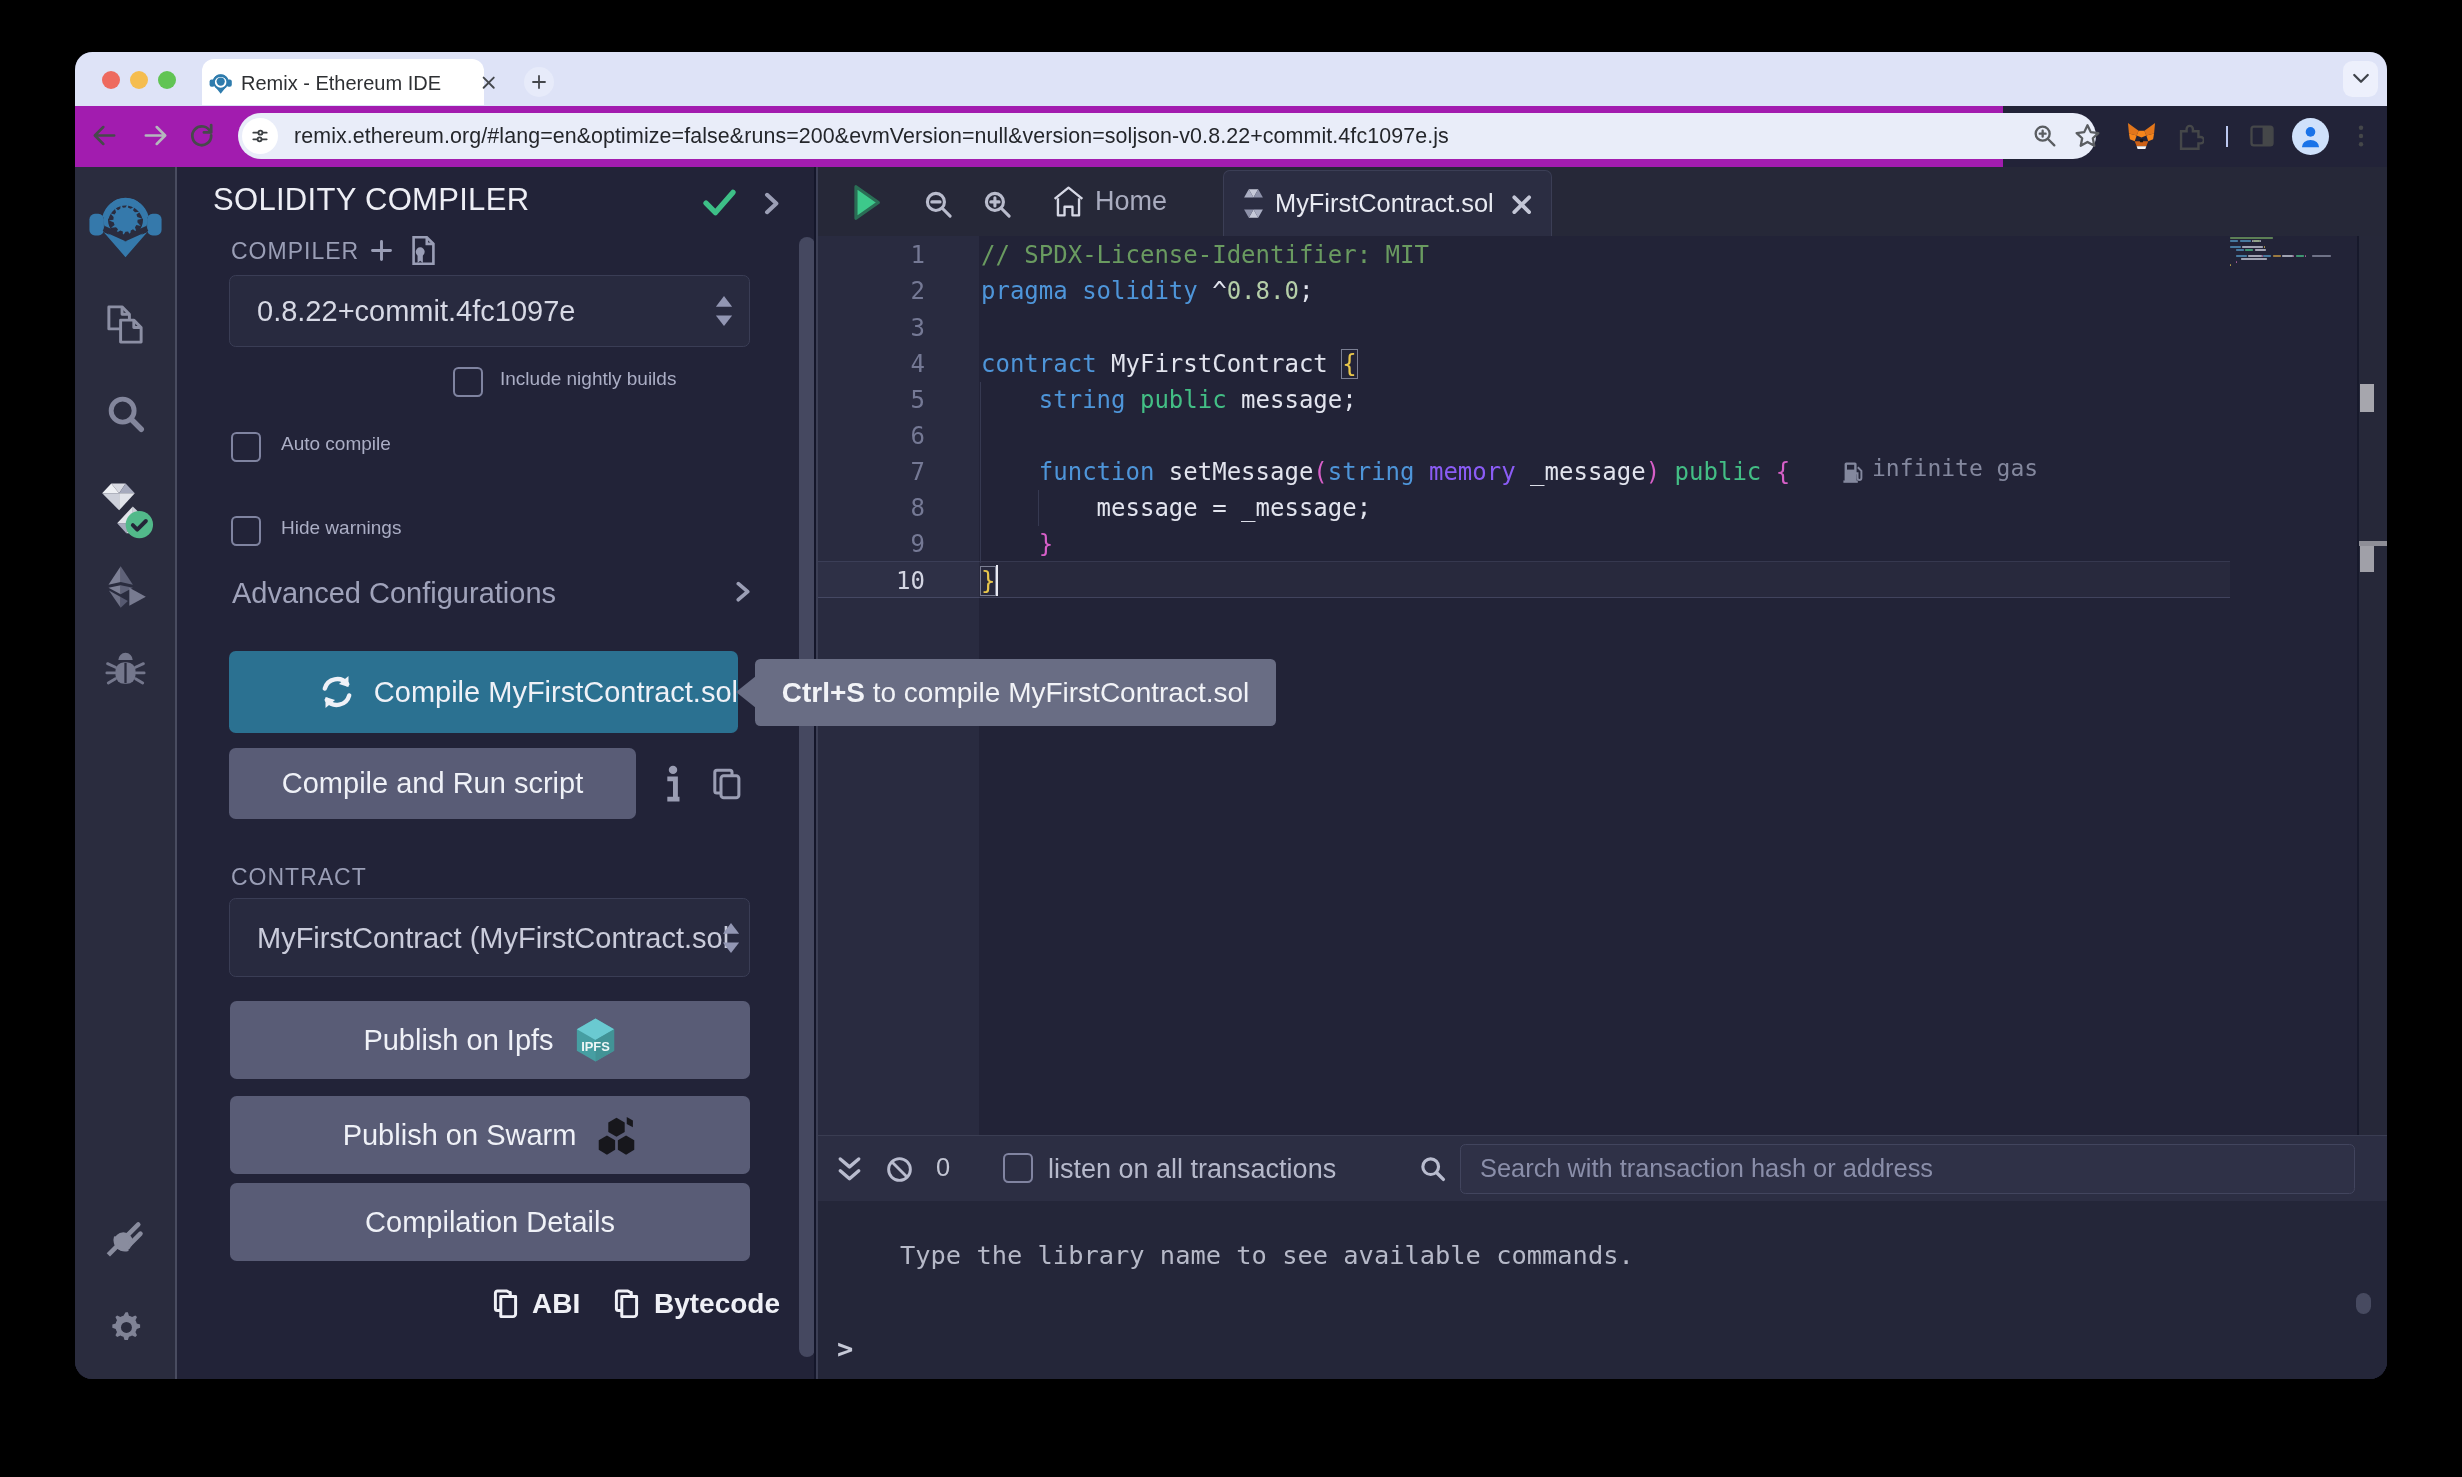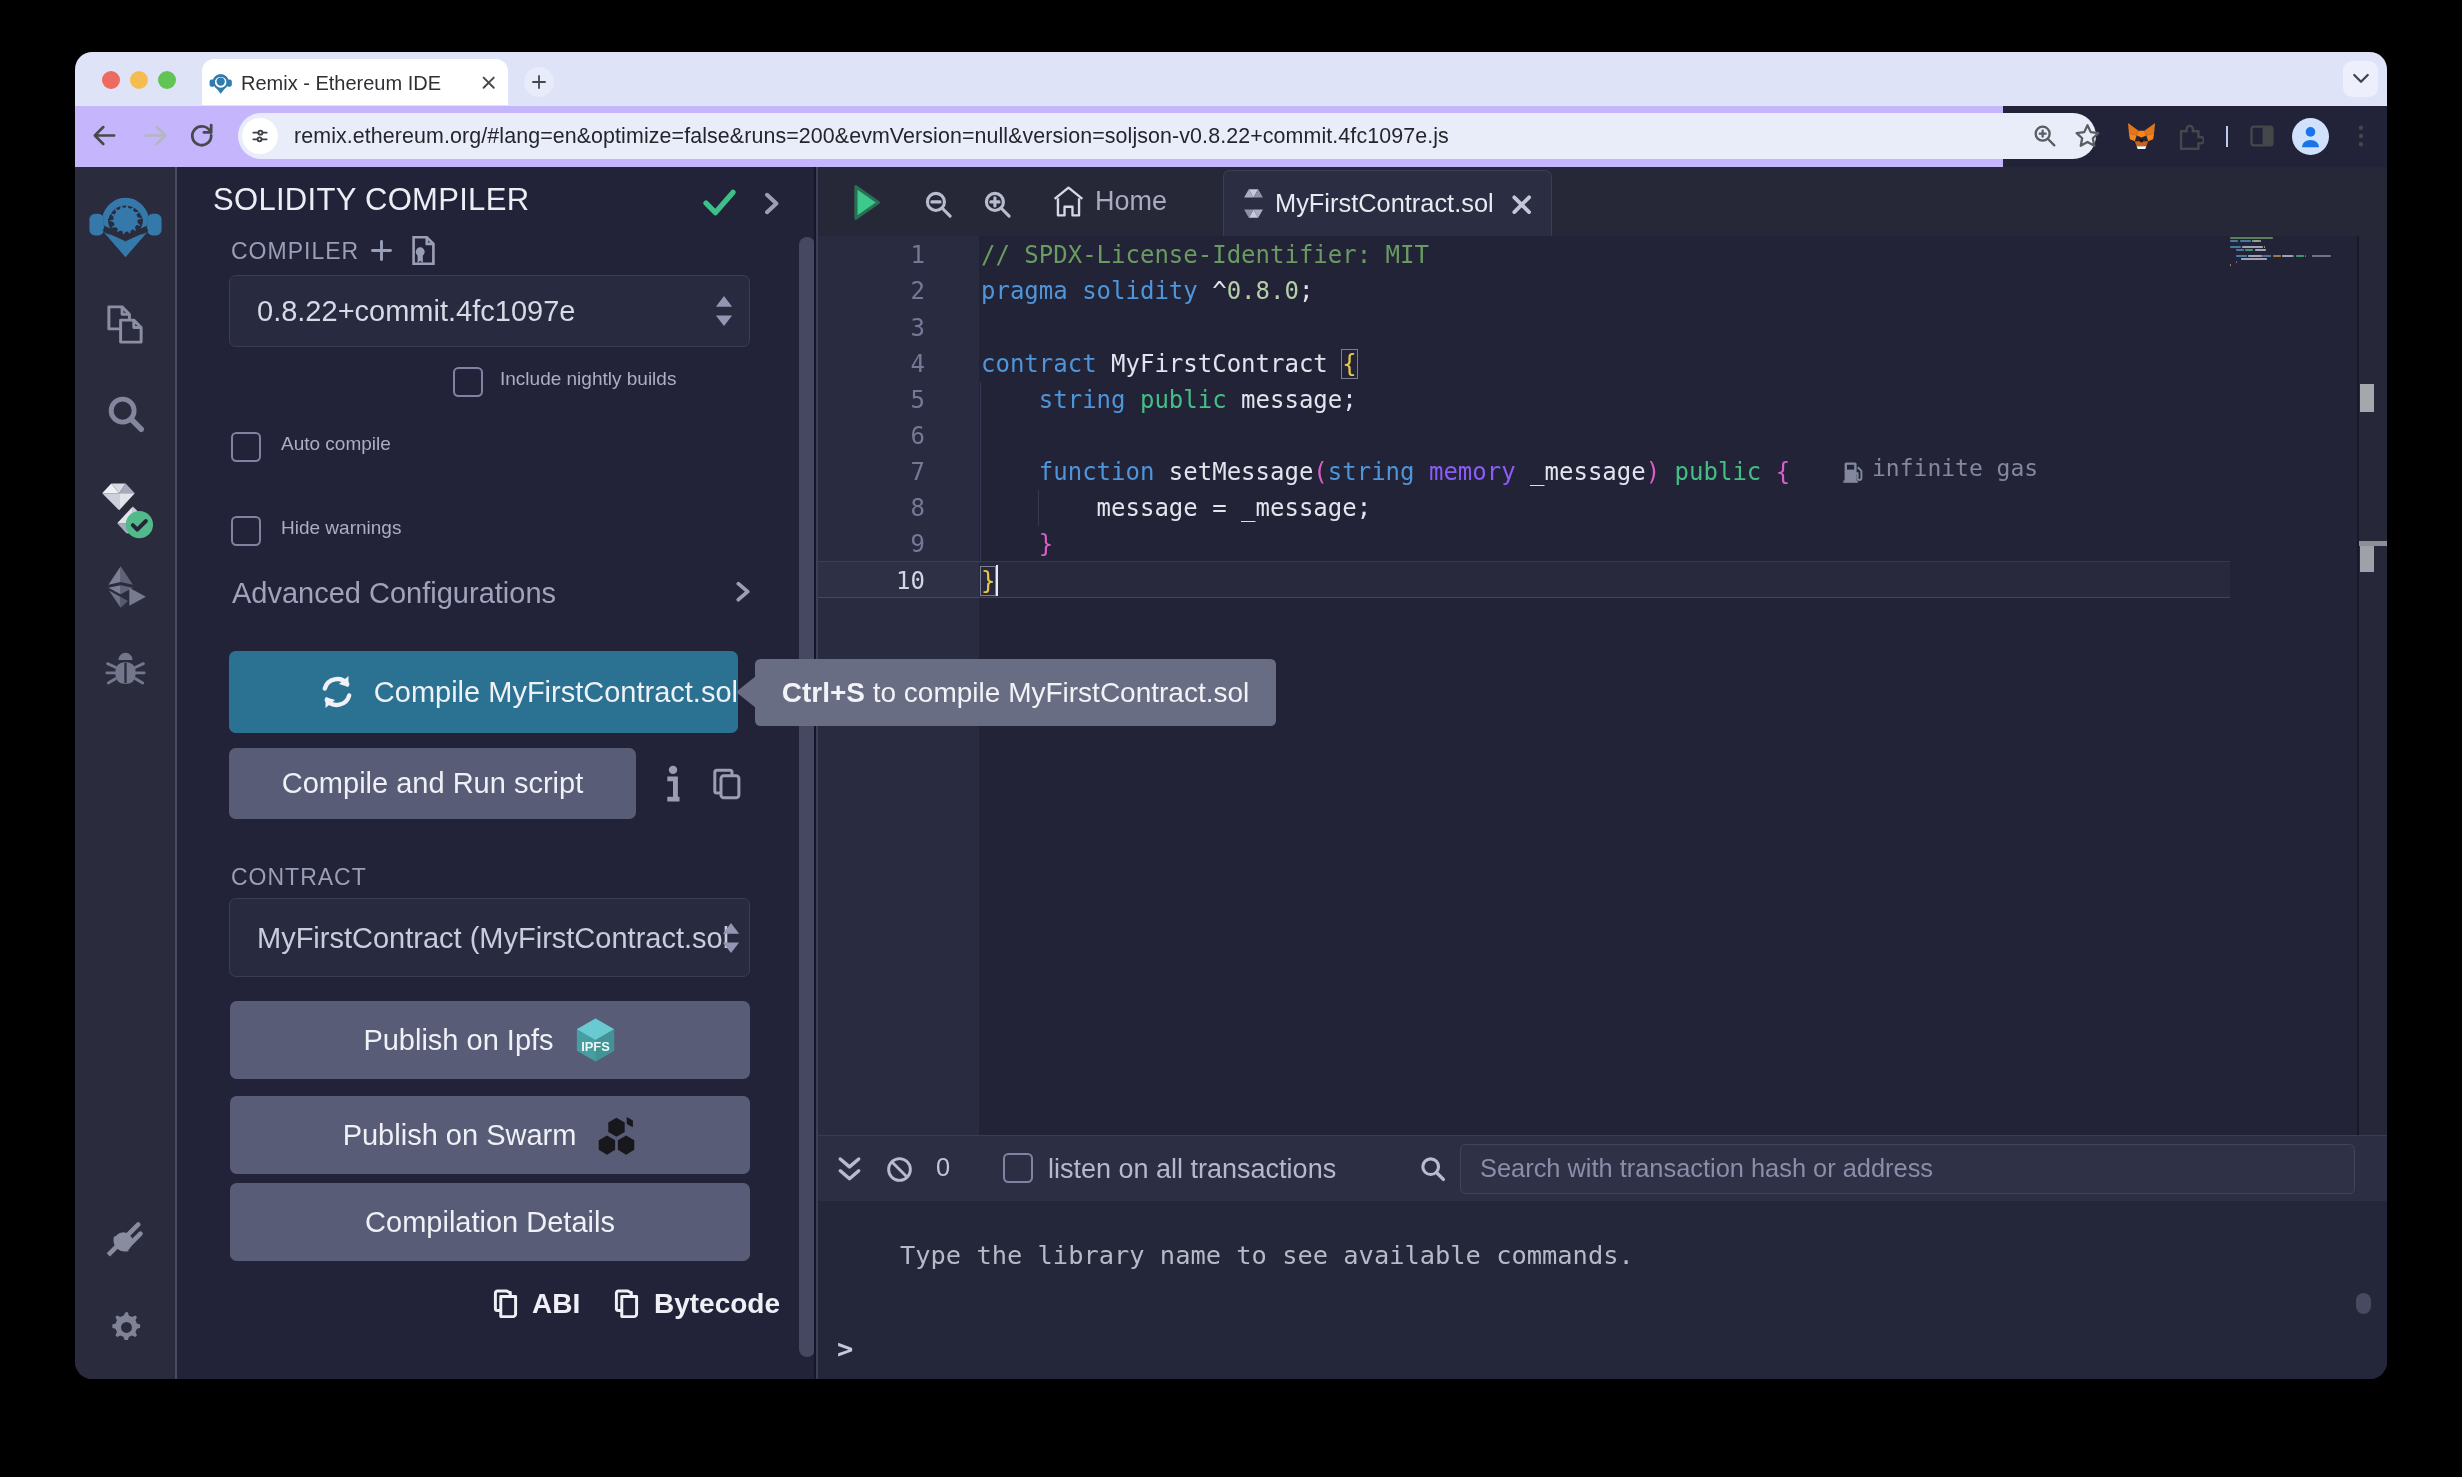--- a/index.html
+++ b/index.html
@@ -5,27 +5,27 @@
   * { margin:0; padding:0; box-sizing:border-box; }
   html,body { width:2462px; height:1477px; background:#000; overflow:hidden;
               font-family:"Liberation Sans", sans-serif; }
   .abs { position:absolute; }
   .window { position:absolute; left:75px; top:52px; width:2312px; height:1327px;
             border-radius:17.4px; overflow:hidden; background:#222338; }
 
   
   .tabstrip { position:absolute; left:0; top:0; width:2312px; height:54px; background:#dee3f7; }
   .tl { position:absolute; top:19.4px; width:18px; height:18px; border-radius:50%; }
-  .btab { position:absolute; left:127px; top:7.4px; width:306px; height:46px; background:#fff;
+  .btab { position:absolute; left:127px; top:7.4px; width:282px; height:46px; background:#fff;
           border-radius:12px 12px 0 0; }
   .btab-title { position:absolute; left:39px; top:12.7px; font-size:20px; color:#2e3033; font-weight:500; white-space:nowrap; }
   .newtab { position:absolute; left:449px; top:15.4px; width:30px; height:30px; border-radius:50%; background:#e7ebfa; }
   .strip-chevron { position:absolute; left:2268px; top:8.7px; width:35px; height:36px; border-radius:9.4px; background:#edf0fc; }
 
-  .toolbar { position:absolute; left:0; top:54px; width:1928px; height:62px; background:#c4b5fd; }
+  .toolbar { position:absolute; left:0; top:54px; width:1928px; height:62px; background:#a21caf; }
   .pill { position:absolute; left:163px; top:7.4px; width:1858px; height:46px; border-radius:23px; background:#e9edf9; }
   .urltext { position:absolute; left:56px; top:10.7px; font-size:21.4px; color:#24262b; white-space:nowrap; letter-spacing:0.1px; }
   .tunecircle { position:absolute; left:4px; top:4.7px; width:36px; height:36px; border-radius:50%; background:#fff; }
 
   
   .content { position:absolute; left:0; top:115px; width:2312px; height:1212px; background:#222338; }
 
   .iconbar { position:absolute; left:0; top:0; width:102px; height:1212px; background:#2a2c3e; z-index:2; }
   .iconbar::after { content:""; position:absolute; right:0; top:0; width:2px; height:100%; background:#494c60; }
   .ibicon { position:absolute; left:0; width:100px; display:flex; justify-content:center; }

